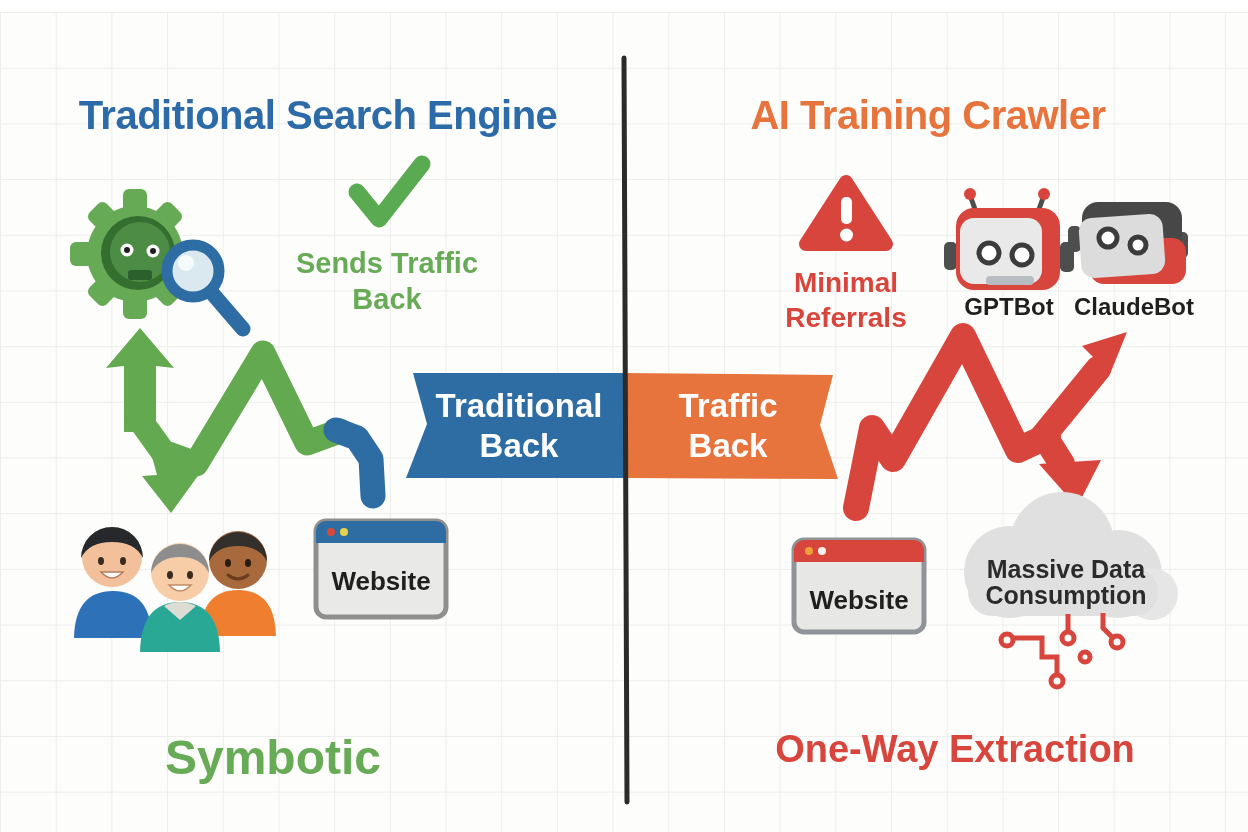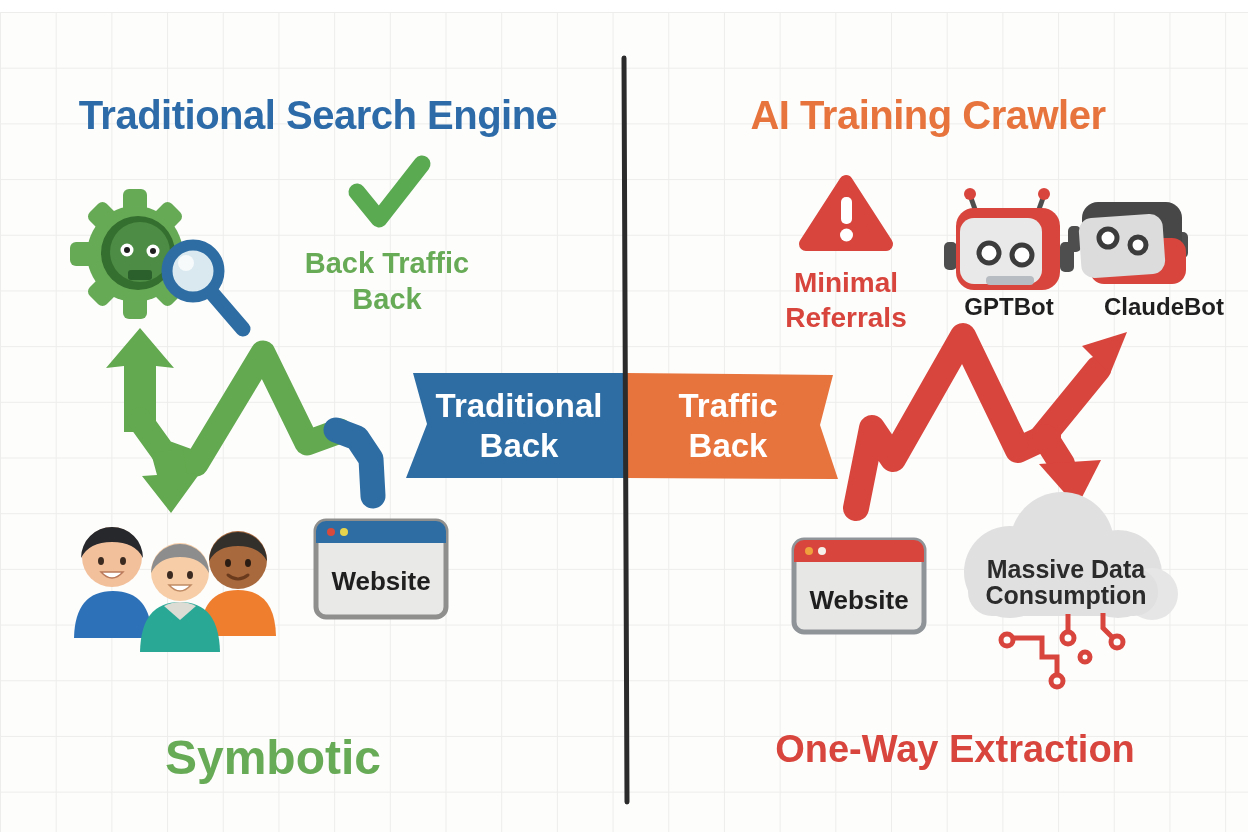--- a/index.html
+++ b/index.html
@@ -27,21 +27,21 @@
   .txt span{display:block;}
   .title-left{color:#2c6aa8;font-size:40px;letter-spacing:-0.5px;top:80px;left:318px;}
   .title-right{color:#e8743d;font-size:40px;letter-spacing:-0.5px;top:80px;left:928px;}
   .benefit{color:#68ab57;font-size:29px;top:233px;left:387px;line-height:36px;}
   .warning-txt{color:#d8453c;font-size:28px;top:253px;left:846px;line-height:35px;}
   .banner-txt{color:#ffffff;font-size:33px;top:374px;line-height:40px;}
   .banner-blue-txt{left:519px;}
   .banner-orange-txt{left:728px;}
   .bot-label{color:#1f1f1f;font-size:24px;top:281px;}
   .gpt-label{left:1009px;}
-  .claude-label{left:1164px;}
+  .claude-label{left:1134px;}
   .web-label{color:#1f1f1f;font-size:26px;}
   .web-left{top:555px;left:381px;}
   .web-right{top:574px;left:859px;}
   .cloud-txt{color:#2b2b2b;font-size:25px;top:544px;left:1066px;line-height:26px;}
   .bottom-left-label{color:#68ab57;font-size:48px;top:718px;left:273px;}
   .bottom-right-label{color:#d8453c;font-size:38px;top:716px;left:955px;text-align:right;}
 </style>
 </head>
 <body>
 
@@ -183,21 +183,21 @@
     <polygon points="413,361 626,361 626,466 406,466 427,412" fill="#2e6da4"></polygon>
     <polygon points="626,361 833,363 820,413 838,467 626,466" fill="#e8743d"></polygon>
 
     <line x1="624" y1="46" x2="627" y2="790" stroke="#2b2b2b" stroke-width="5" stroke-linecap="round"></line>
   </svg>
 
   <div class="txt title-left">Traditional Search Engine</div>
   <div class="txt title-right">AI Training Crawler</div>
 
   <div class="txt benefit">
-    <span>Back Traffic</span>
+    <span>Sends Traffic</span>
     <span>Back</span>
   </div>
 
   <div class="txt warning-txt">
     <span>Minimal</span>
     <span>Referrals</span>
   </div>
 
   <div class="txt banner-txt banner-blue-txt">
     <span>Traditional</span>

